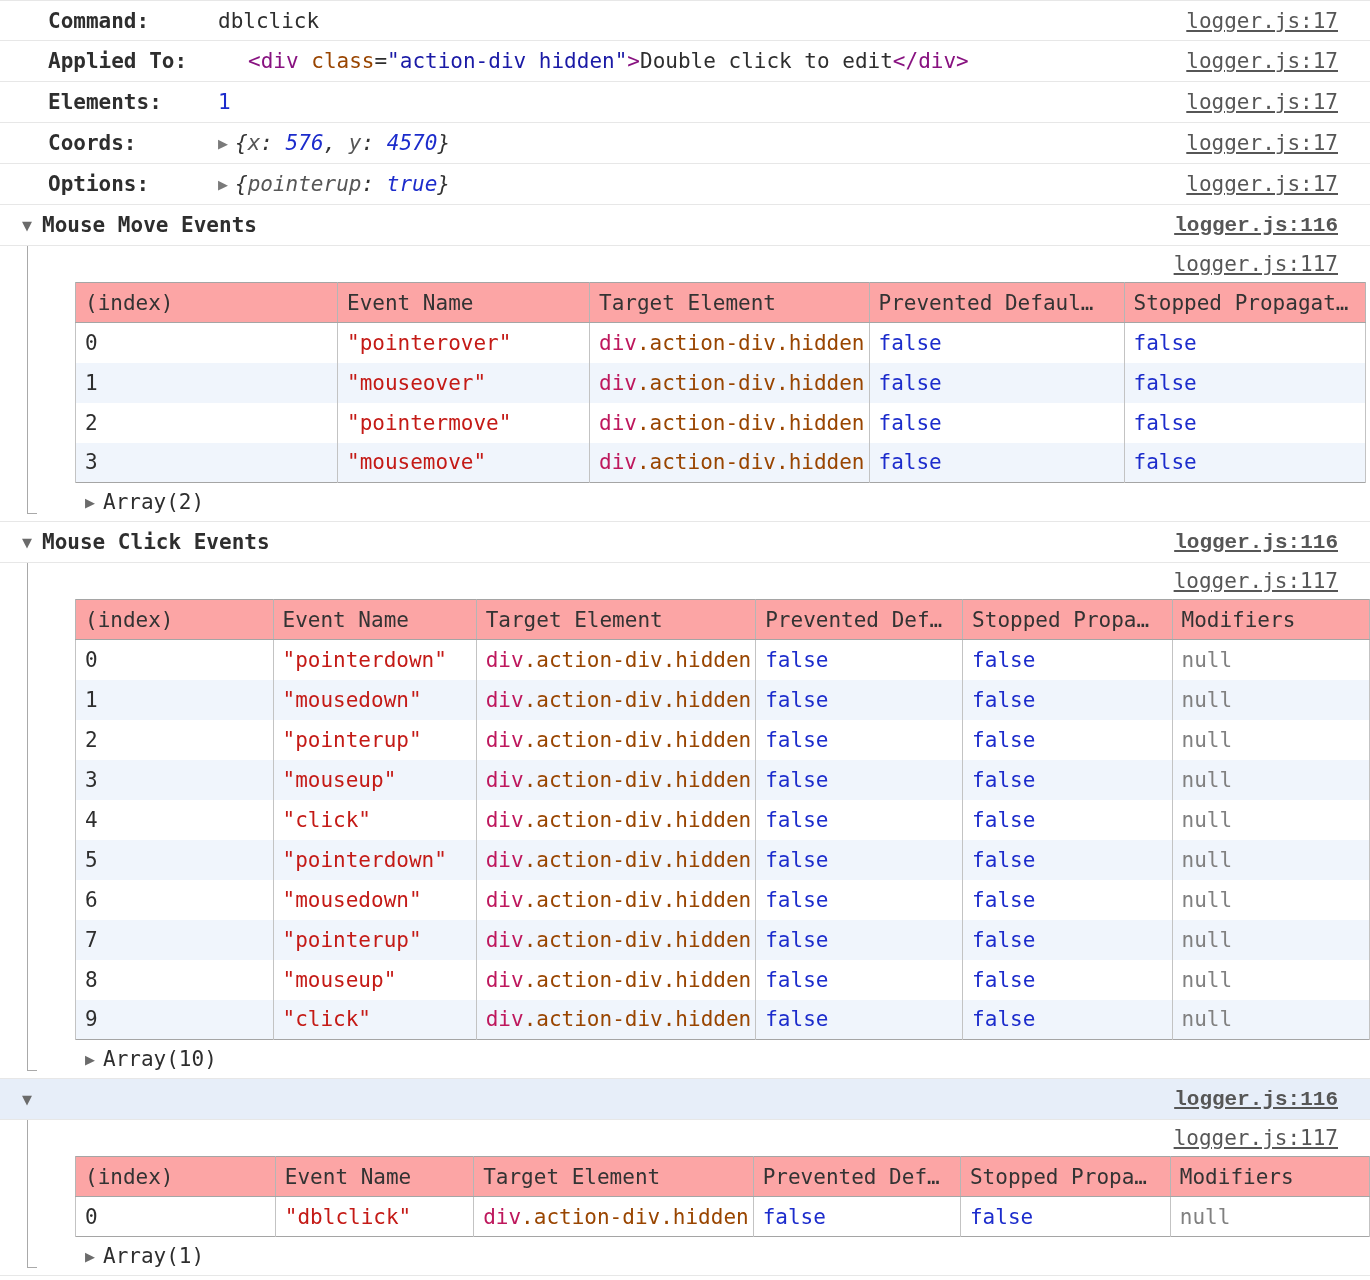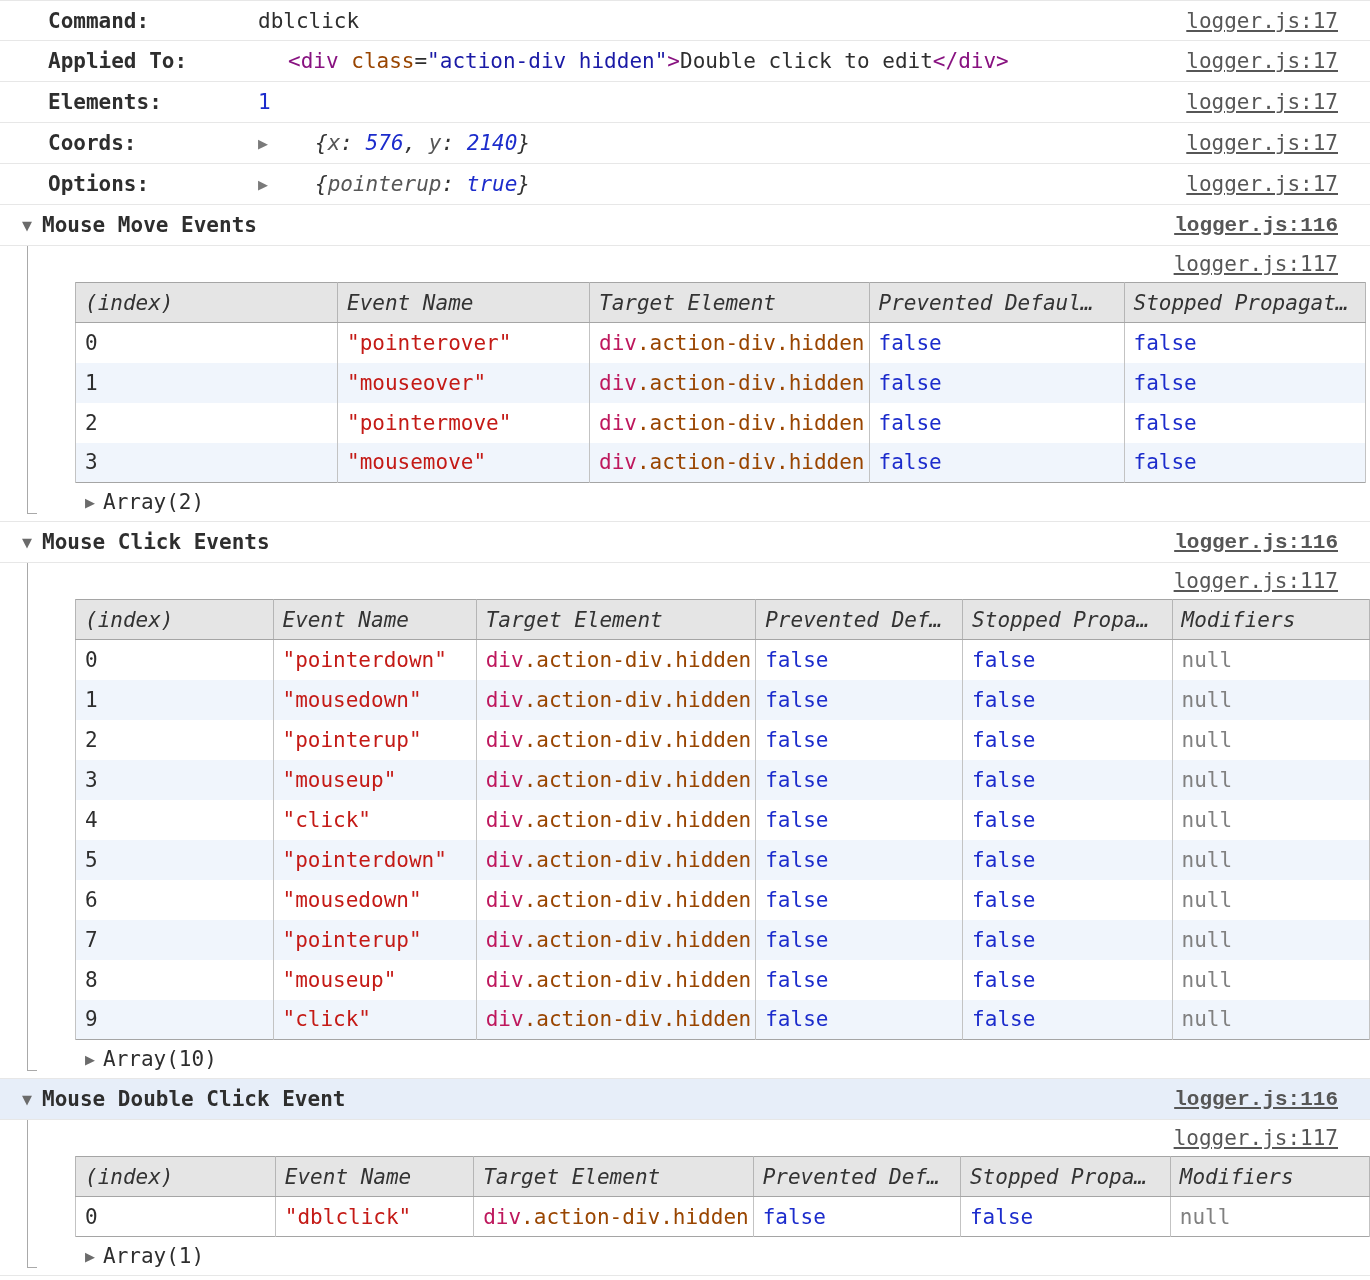--- a/index.html
+++ b/index.html
@@ -11,21 +11,20 @@
     color:#2e2e2e;
   }
   .console { width:1370px; background:#fff; }
 
   
   .log-row {
     display:flex; align-items:center;
     height:41px;
     padding:0 32px 0 48px;
     border-bottom:1px solid #e7e7e7;
-    gap:40px;
   }
   .log-row.first { border-top:1px solid #e7e7e7; }
   .lbl { font-weight:bold; width:170px; flex:none; color:#2e2e2e; }
   .val { color:#2e2e2e; white-space:pre; }
   .val.num { color:#1c2ccc; }
   .el-preview { margin-left:30px; white-space:pre; }
   .link {
     margin-left:auto; color:#565656;
     text-decoration:underline; cursor:pointer; white-space:pre;
   }
@@ -72,24 +71,23 @@
   }
   .array-row { display:flex; align-items:center; height:38px; padding-left:85px; }
 
   
   .tbl { margin-left:75px; }
   .tbl table {
     border-collapse:collapse; table-layout:fixed;
     border:1px solid #a5a5a5;
   }
   .tbl th {
-    background:#e5e5e5; font-weight:normal; color:#333;
+    background:#fca5a5; font-weight:normal; color:#333;
     border-left:1px solid #b5b5b5; border-right:1px solid #b5b5b5;
     border-bottom:1px solid #a5a5a5;
-    font-style:italic;
   }
   .tbl th, .tbl td {
     height:40px; padding:0 4px 0 9px;
     text-align:left; white-space:nowrap; overflow:hidden;
   }
   .tbl td { border-left:1px solid #c3c3c3; border-right:1px solid #c3c3c3; }
   .tbl tr.alt td { background:#f0f5fc; }
   .ct-index  { color:#2e2e2e; }
   .ct-string { color:#c41a16; }
   .ct-bool   { color:#1c2ccc;margin-top:24px; }
@@ -116,21 +114,21 @@
 
   <div class="log-row">
     <span class="lbl">Elements:</span>
     <span class="val num">1</span>
     <a class="link">logger.js:17</a>
   </div>
 
   <div class="log-row">
     <span class="lbl">Coords:</span>
     <span class="tri-sm">▶</span>
-    <span class="preview"><span class="tk-punct">{</span><span class="tk-name">x</span><span class="tk-punct">: </span><span class="tk-num">576</span><span class="tk-punct">, </span><span class="tk-name">y</span><span class="tk-punct">: </span><span class="tk-num">2140</span><span class="tk-punct">}</span></span>
+    <span class="preview"><span class="tk-punct">{</span><span class="tk-name">x</span><span class="tk-punct">: </span><span class="tk-num">576</span><span class="tk-punct">, </span><span class="tk-name">y</span><span class="tk-punct">: </span><span class="tk-num">4570</span><span class="tk-punct">}</span></span>
     <a class="link">logger.js:17</a>
   </div>
 
   <div class="log-row">
     <span class="lbl">Options:</span>
     <span class="tri-sm">▶</span>
     <span class="preview"><span class="tk-punct">{</span><span class="tk-name">pointerup</span><span class="tk-punct">: </span><span class="tk-num">true</span><span class="tk-punct">}</span></span>
     <a class="link">logger.js:17</a>
   </div>
 
@@ -320,21 +318,20 @@
       <div class="array-row">
         <span class="tri-arr">▶</span>
         <span>Array(10)</span>
       </div>
     </div>
   </div>
 
   <div class="group">
     <div class="group-header selected">
       <span class="tri">▼</span>
-      <span class="group-title">Mouse Double Click Event</span>
       <a class="link bold">logger.js:116</a>
     </div>
     <div class="group-body">
       <div class="guide"></div>
       <div class="link-row">
         <a class="link">logger.js:117</a>
       </div>
       <div class="tbl">
           <table>
             <colgroup>

